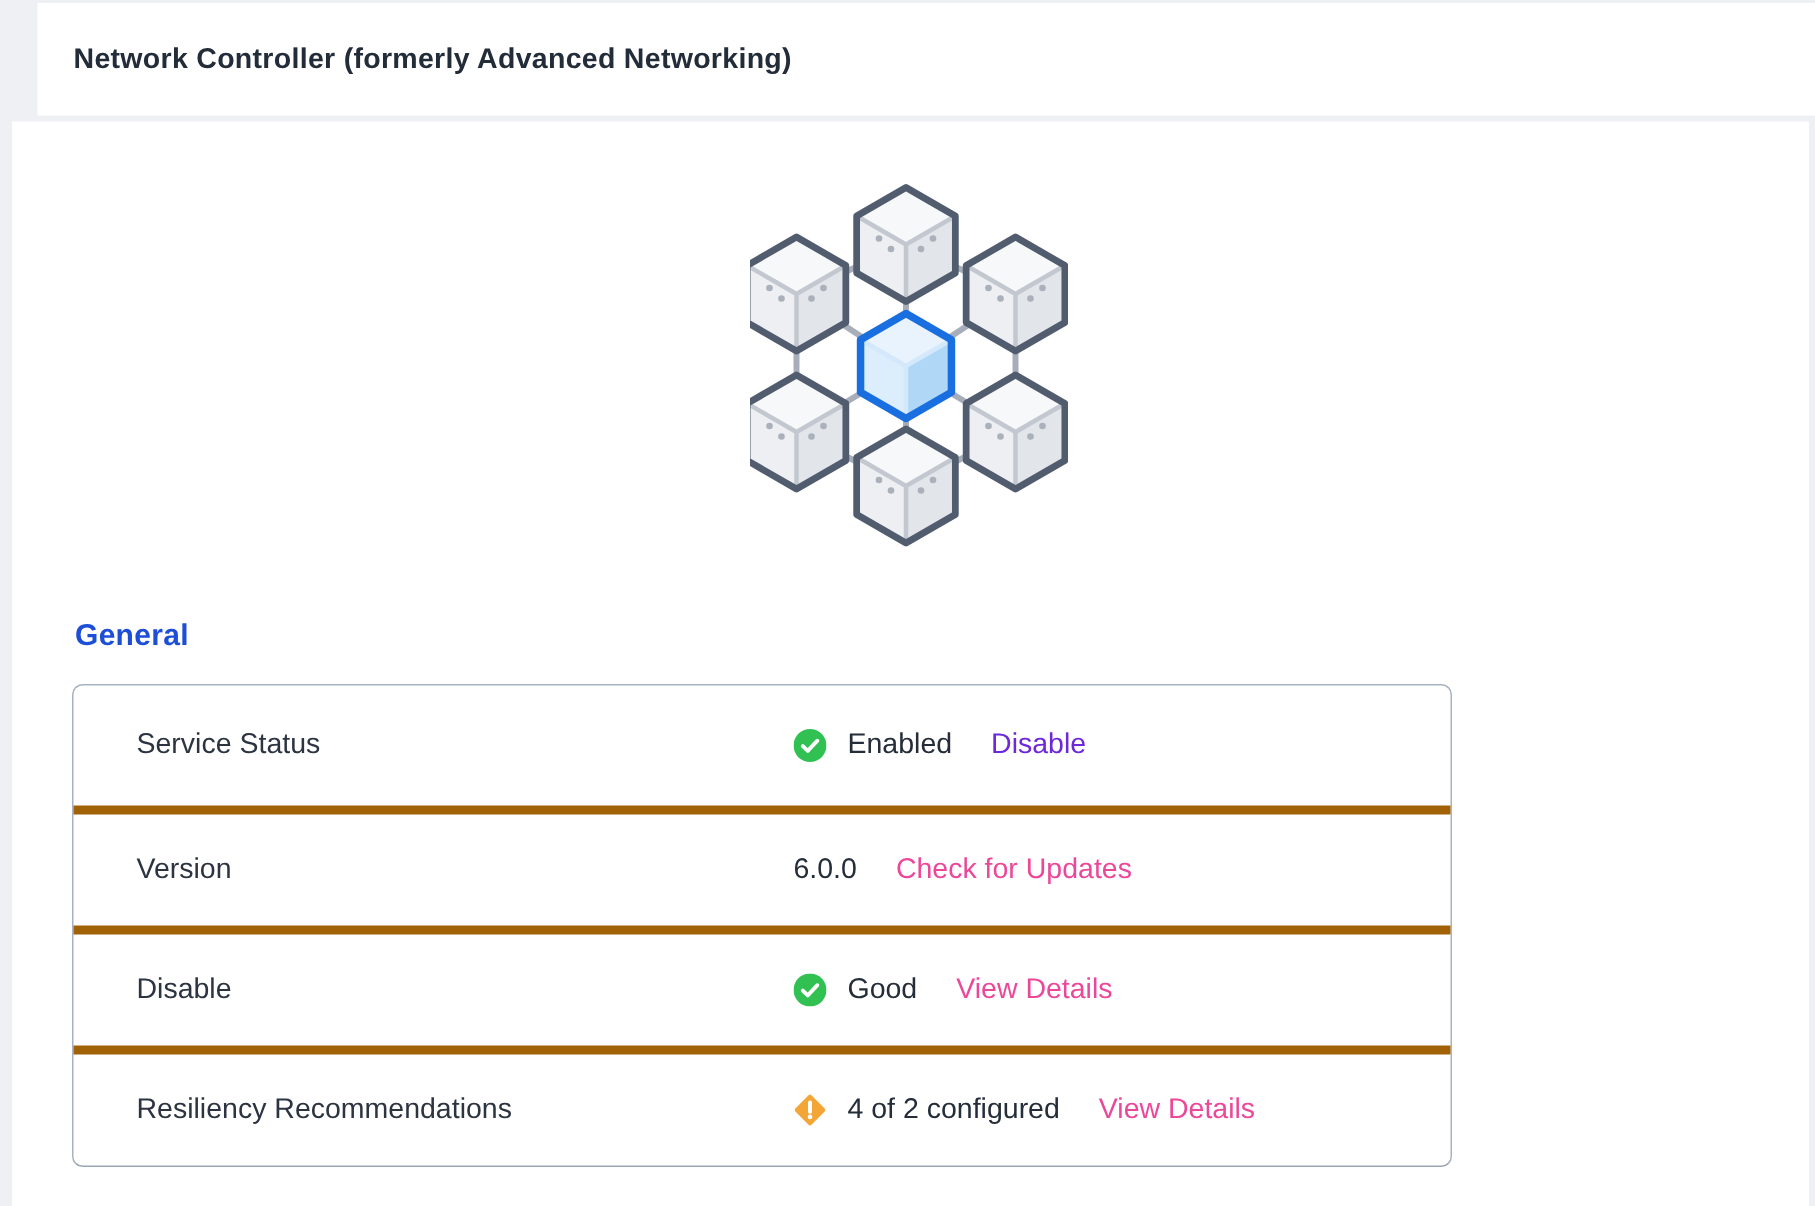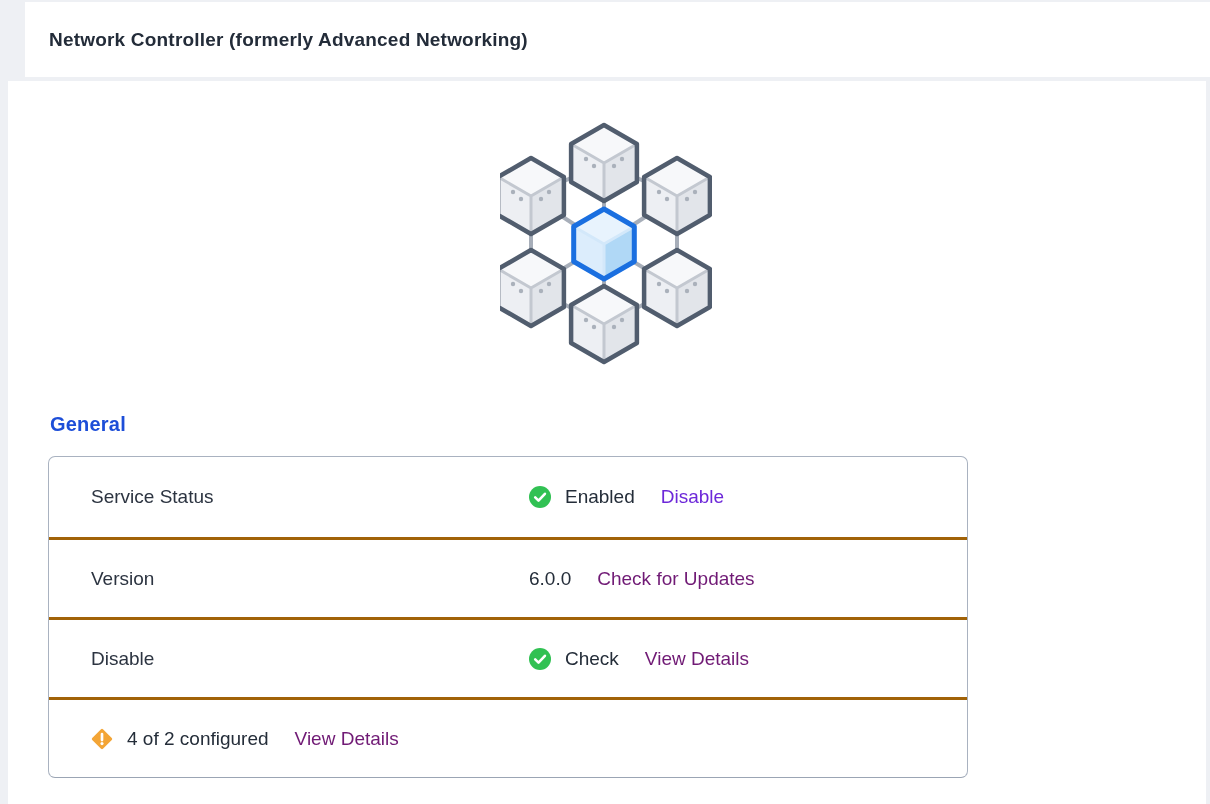--- a/index.html
+++ b/index.html
@@ -29,30 +29,30 @@
   }
   .general-table {
     position:absolute; left:48px; top:456px; width:920px;
     background:#ffffff;
     border:1px solid #a9b2c0; border-bottom-color:#9ba5b4;
     border-radius:7px;
   }
   .t-row {
     height:80px; display:flex; align-items:center; padding-left:42px;
   }
-  .t-row + .t-row { border-top:3px solid #a16207; }
+  .t-row + .t-row { border-top:6px solid #a16207; }
   .t-label {
     width:438px; flex:0 0 438px;
     font-size:19px; color:#2c3441;
   }
   .t-value-wrap { display:flex; align-items:center; }
   .status-icon { width:22px; height:22px; margin-right:14px; flex:0 0 22px; display:block; }
   .t-value { font-size:19px; color:#242d39; }
   .t-link { font-size:19px; margin-left:26px; text-decoration:none; cursor:pointer; }
-  .t-link.blue { color:#701a75; }
+  .t-link.blue { color:#ec4899; }
   .t-link.red  { color:#6d28d9; }
 </style>
 </head>
 <body>
 
 <div class="header-bar">
   <div class="page-title">Network Controller (formerly Advanced Networking)</div>
 </div>
 
 <div class="content-panel"></div>
@@ -127,26 +127,27 @@
     </div>
   </div>
 
   <div class="t-row">
     <div class="t-label">Disable</div>
     <div class="t-value-wrap">
       <svg class="status-icon" viewBox="0 0 22 22" aria-hidden="true">
         <circle cx="11" cy="11" r="11" fill="#31c153"></circle>
         <path d="M6.2 11.4 L9.5 14.6 L15.9 7.8" fill="none" stroke="#ffffff" stroke-width="2.6" stroke-linecap="round" stroke-linejoin="round"></path>
       </svg>
-      <span class="t-value">Check</span>
+      <span class="t-value">Good</span>
       <a class="t-link blue">View Details</a>
     </div>
   </div>
 
   <div class="t-row">
+    <div class="t-label">Resiliency Recommendations</div>
     <div class="t-value-wrap">
       <svg class="status-icon" viewBox="0 0 24 24" aria-hidden="true">
         <path d="M12 2.4 L21.6 12 L12 21.6 L2.4 12 Z" fill="#f3a536" stroke="#f3a536" stroke-width="3" stroke-linejoin="round"></path>
         <line x1="12" y1="6.6" x2="12" y2="13.2" stroke="#ffffff" stroke-width="2.9" stroke-linecap="round"></line>
         <circle cx="12" cy="17" r="1.7" fill="#ffffff"></circle>
       </svg>
       <span class="t-value">4 of 2 configured</span>
       <a class="t-link blue">View Details</a>
     </div>
   </div>

